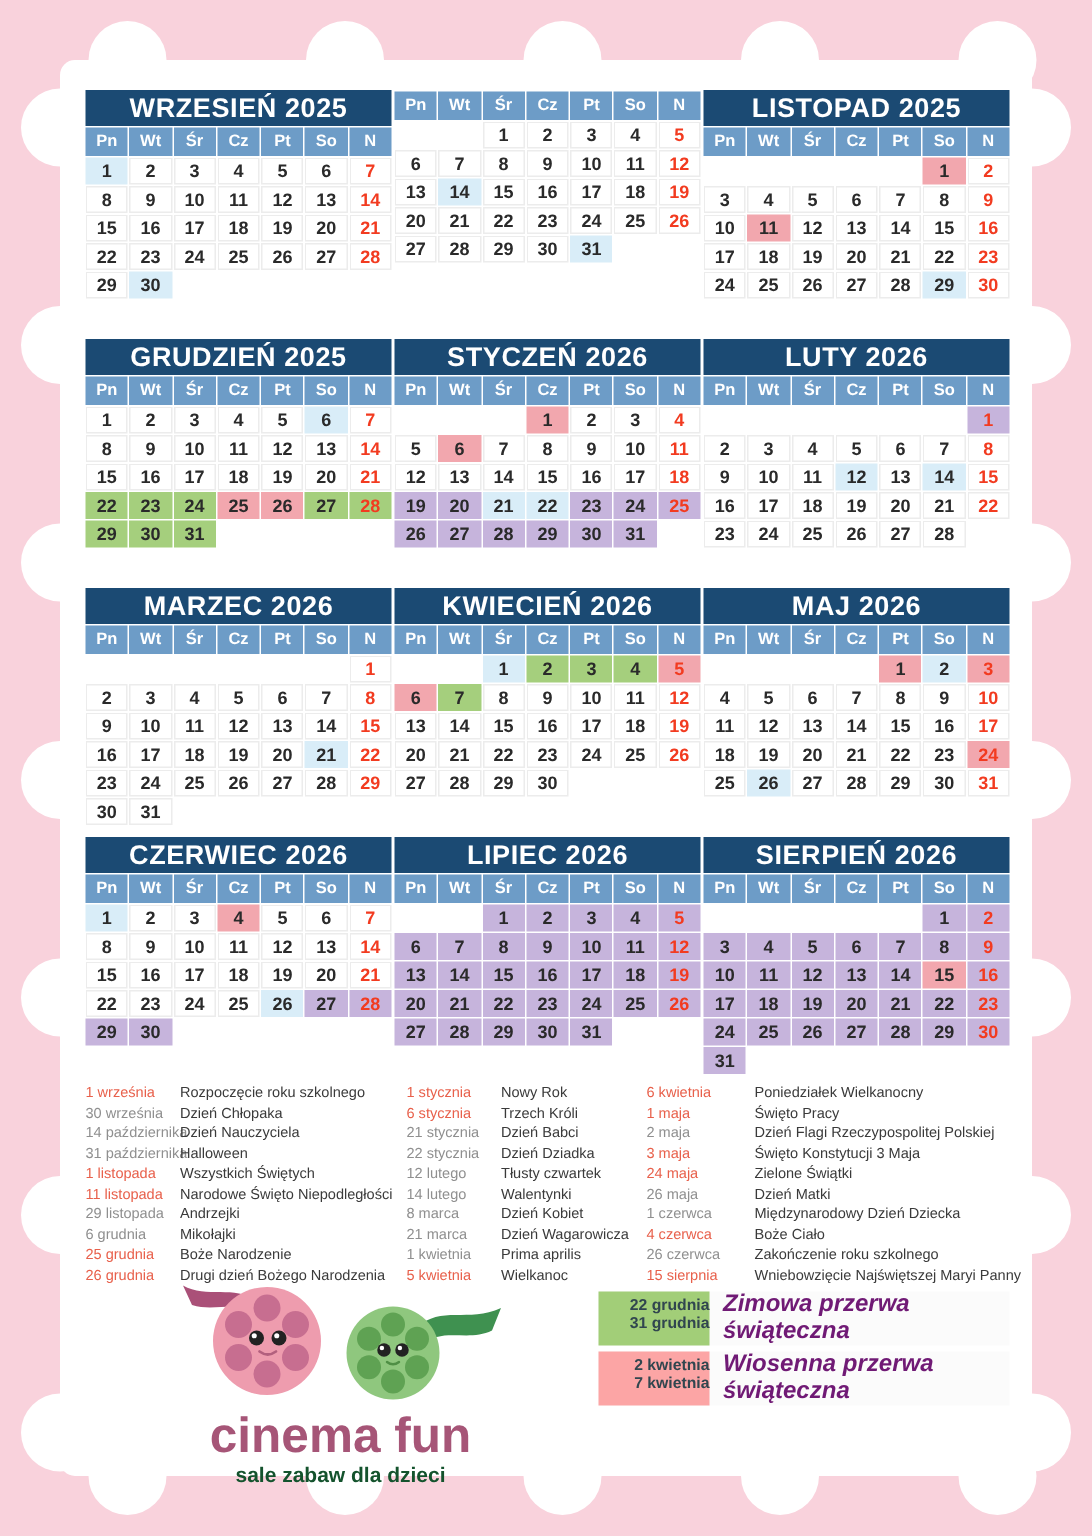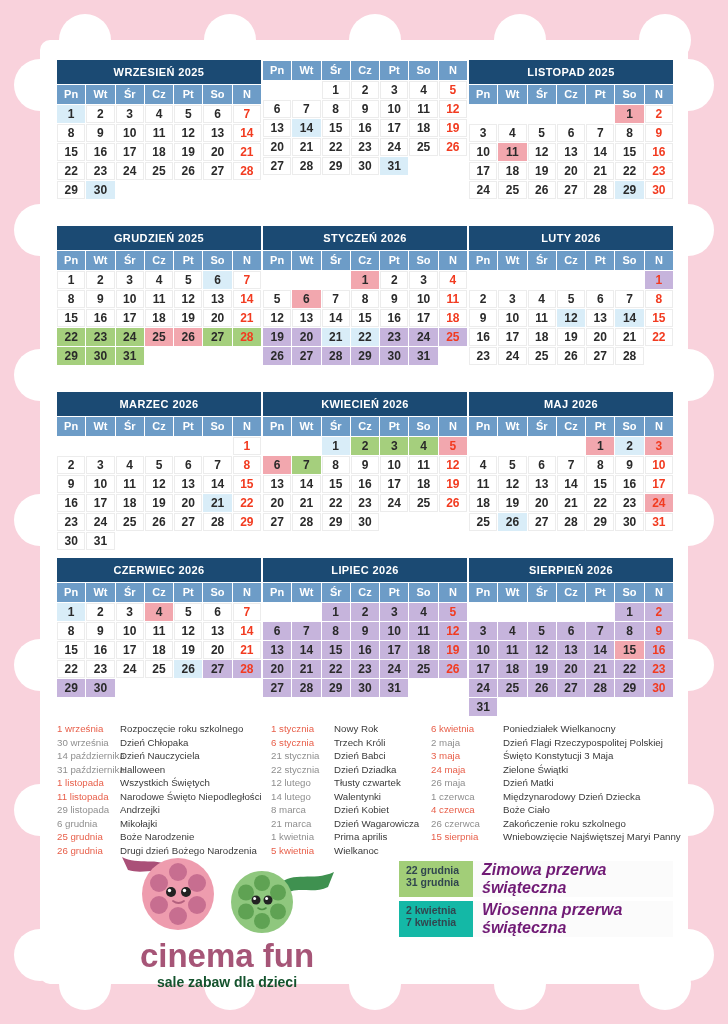--- a/index.html
+++ b/index.html
@@ -3,44 +3,44 @@
 <meta charset="utf-8">
 <style>
   html,body{margin:0;padding:0;}
   body{width:728px;height:1024px;overflow:hidden;font-family:"Liberation Sans",sans-serif;}
   .page{position:relative;width:728px;height:1024px;background:#f9d2dc;}
   .card{position:absolute;left:40px;top:40px;width:648px;height:944px;background:#fff;border-radius:10px;}
   .dot{position:absolute;width:52px;height:52px;border-radius:50%;background:#fff;}
   
   .months{position:absolute;left:57px;top:60px;display:grid;grid-template-columns:repeat(3,204px);column-gap:2px;grid-auto-rows:166px;}
   .month{width:204px;}
-  .month-title{height:24px;line-height:24px;background:#1b4a73;color:#fff;text-align:center;font-size:11px;font-weight:bold;letter-spacing:.4px;}
+  .month-title{height:24px;line-height:24px;background:#1b4a73;color:#fff;text-align:center;font-size:18px;font-weight:bold;letter-spacing:.4px;}
   .weekrow{display:grid;grid-template-columns:repeat(7,1fr);gap:1px;margin-top:1px;}
   .wcell{height:19px;line-height:19px;background:#6d9cc7;color:#fff;text-align:center;font-size:11px;font-weight:bold;}
   .weeks{display:grid;grid-template-columns:repeat(7,1fr);gap:1px;margin-top:1px;}
   .cell{height:18px;line-height:18px;text-align:center;font-size:12px;font-weight:bold;color:#2a2a2a;background:#fff;box-shadow:inset 0 0 0 1px #ececec;}
   .cell.empty{background:transparent;box-shadow:none;}
   .cell.sun{color:#f23b20;}
   .cell.blue{background:#d9edf8;box-shadow:none;}
   .cell.pink{background:#f2a7ae;box-shadow:none;}
   .cell.green{background:#a5cf7d;box-shadow:none;}
   .cell.purple{background:#c6b4dc;box-shadow:none;}
   
   .holidays{position:absolute;left:57px;top:722px;display:grid;grid-template-columns:214px 160px 246px;}
   .hrow{display:flex;line-height:13.5px;font-size:9.7px;white-space:nowrap;}
   .hdate{flex:none;width:63px;color:#8f8f8f;}
   .hcol:nth-child(3) .hdate{width:72px;}
   .hdate.red{color:#e8604b;}
   .hname{color:#3a3a3a;}
   
   .breaks{position:absolute;left:399px;top:861px;width:274px;}
   .brow{display:flex;align-items:stretch;margin-bottom:4px;background:#fbfbfb;min-height:30px;}
-  .bdates{flex:none;width:74px;padding:3px 0 3px 7px;box-sizing:border-box;font-size:10.5px;font-weight:bold;line-height:12px;color:#31464f;}
+  .bdates{flex:none;width:74px;padding:3px 0 3px 7px;box-sizing:border-box;font-size:10.5px;font-weight:bold;line-height:12px;color:#31464f;text-align:right;}
   .bdates.green{background:#a2ce78;}
-  .bdates.purple{background:#14b8a6;}
+  .bdates.purple{background:#fca5a5;}
   .blabel{display:flex;align-items:center;padding-left:9px;font-size:16px;font-weight:bold;color:#701a75;font-style:italic;}
   
   .logo{position:absolute;left:110px;top:854px;width:234px;text-align:center;}
   .logo-title{font-size:33px;font-weight:bold;color:#a65577;line-height:30px;margin-top:1px;}
   .logo-sub{font-size:14px;font-weight:bold;color:#14532d;margin-top:3px;}
 </style>
 </head>
 <body>
 
 <div class="page">
@@ -758,20 +758,24 @@
         </div>
         <div class="hrow">
           <span class="hdate red">5 kwietnia</span>
           <span class="hname">Wielkanoc</span>
         </div>
       </div>
       <div class="hcol">
         <div class="hrow">
           <span class="hdate red">6 kwietnia</span>
           <span class="hname">Poniedziałek Wielkanocny</span>
+        </div>
+        <div class="hrow">
+          <span class="hdate red">1 maja</span>
+          <span class="hname">Święto Pracy</span>
         </div>
         <div class="hrow">
           <span class="hdate">2 maja</span>
           <span class="hname">Dzień Flagi Rzeczypospolitej Polskiej</span>
         </div>
         <div class="hrow">
           <span class="hdate red">3 maja</span>
           <span class="hname">Święto Konstytucji 3 Maja</span>
         </div>
         <div class="hrow">

